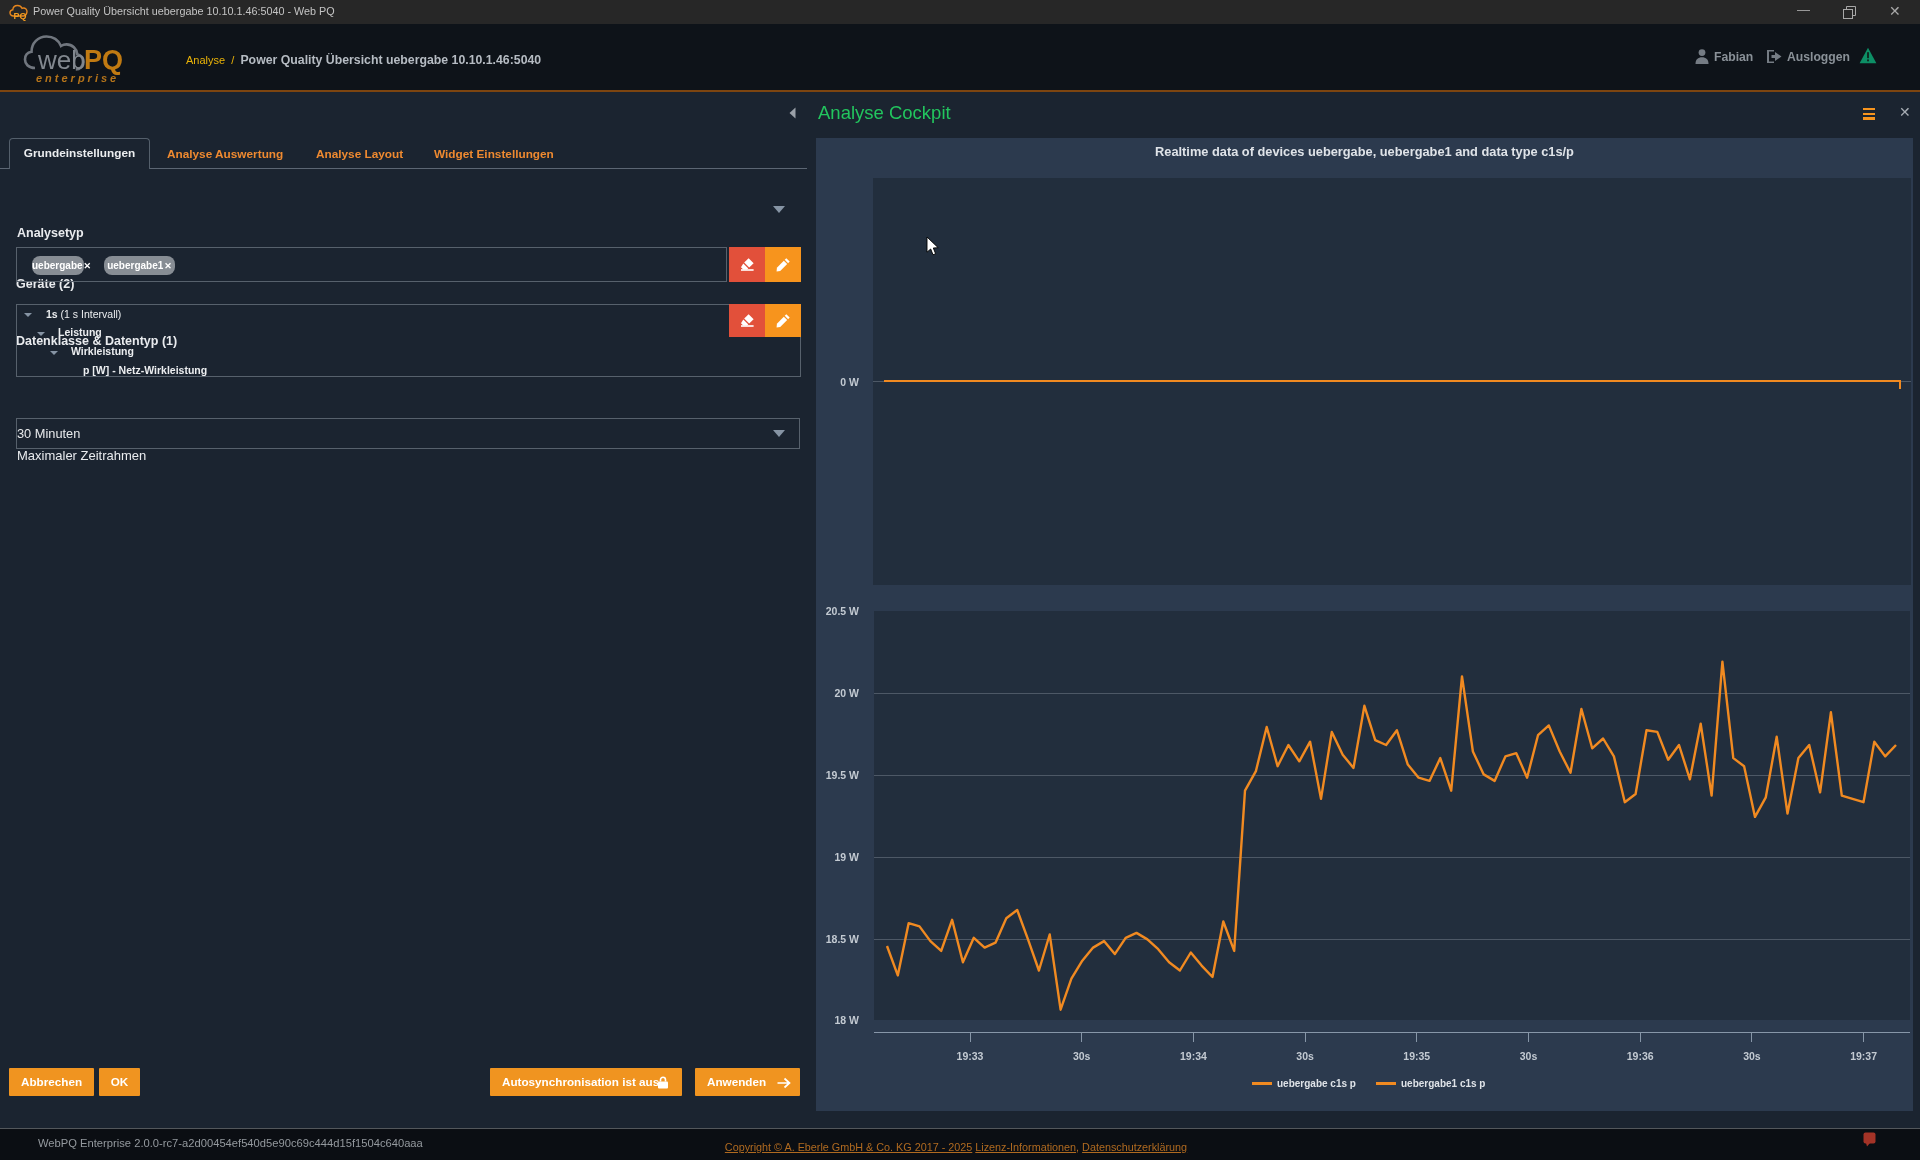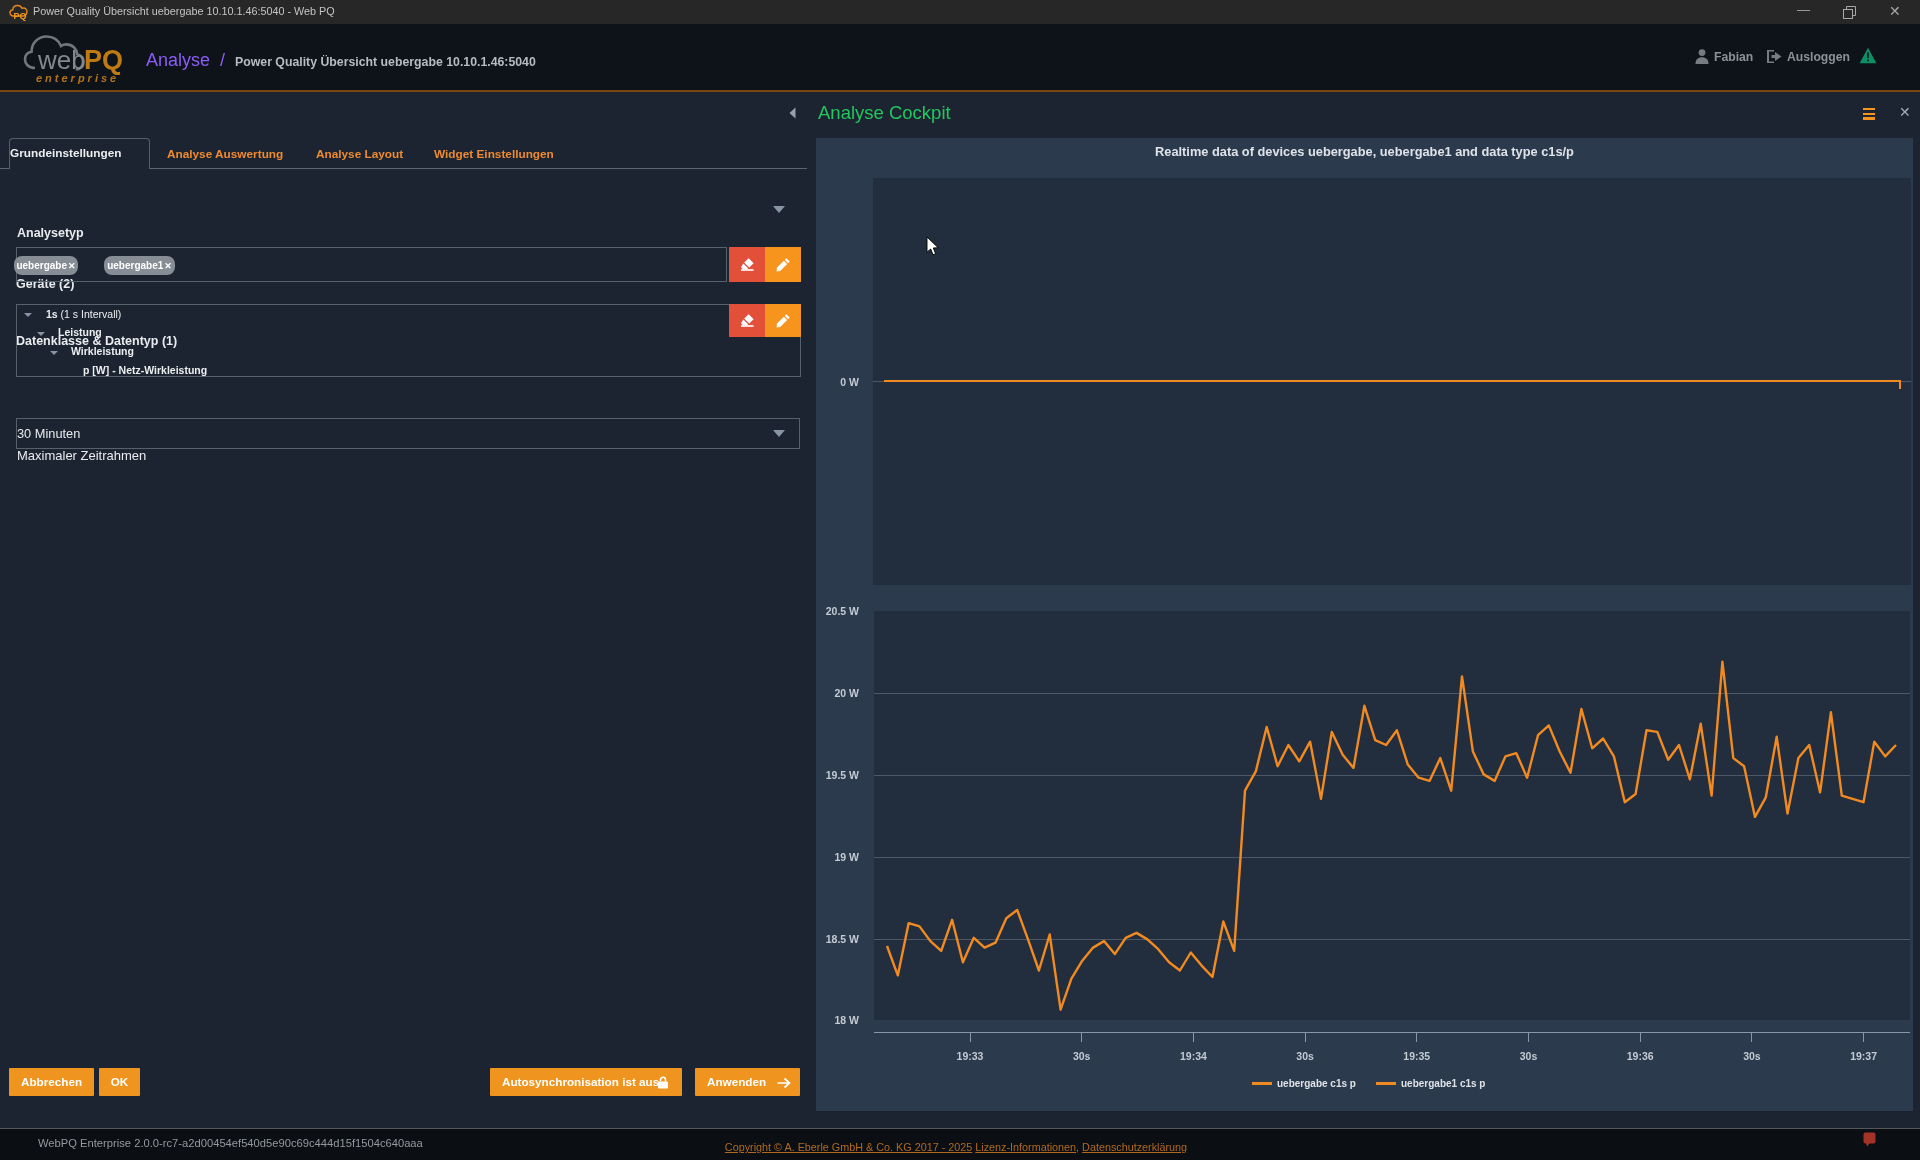--- a/index.html
+++ b/index.html
@@ -7,27 +7,27 @@
     font-family:"Liberation Sans", sans-serif; }
   .abs { position:absolute; }
   #stage { position:relative; width:1920px; height:1160px; }
   
   #titlebar { left:0; top:0; width:1920px; height:24px; background:#272727; color:#c9c9c9; }
   #titletext { left:33px; top:5px; font-size:10.8px; color:#c4c4c4; }
   .winbtn { color:#a8a8a8; font-size:13px; top:4px; }
   
   #header { left:0; top:24px; width:1920px; height:66px; background:#0e1319; }
   #hline { left:0; top:90px; width:1920px; height:2px; background:#7d4510; }
-  .crumb1 { color:#8b5cf6; font-size:18px; }
+  .crumb1 { color:#eab308; font-size:11px;margin-left:40px; }
   .crumb2 { color:#b6bcc3; font-size:12.3px; font-weight:700; }
   
   .tablbl { font-size:11.8px; font-weight:700; color:#ef8a30; top:147px; }
   #activetab { left:9px; top:138px; width:141px; height:31px; border:1px solid #545f6b;
     border-bottom:none; border-radius:4px 4px 0 0; background:#1b2430; z-index:3;
-    color:#eceef0; font-size:11.8px; font-weight:700; text-align:left; line-height:29px;}
+    color:#eceef0; font-size:11.8px; font-weight:700; text-align:center; line-height:29px;}
   #tabline { left:0; top:168px; width:807px; height:1px; background:#5c6673; z-index:2;}
   .lbl { color:#e9ebee; font-size:12.5px; font-weight:700;margin-top:47px; }
   .selbox { border:1px solid #57616c; color:#e8eaec; font-size:12.8px; }
   .caret { width:0; height:0; border-left:6px solid transparent; border-right:6px solid transparent;
            border-top:7px solid #8694a4; }
   .chip { background:#878d94; border-radius:8px; color:#fff; font-size:10px; font-weight:700;
           height:19px; line-height:19px; text-align:center; white-space:nowrap; }
   .chx { font-size:9px; margin-left:1px; }
   .btn-red { background:#e2503a; }
   .btn-org { background:#f7941d; }
@@ -95,21 +95,21 @@
   <div class="abs" id="activetab"><span id="m_tab1">Grundeinstellungen</span></div>
   <div class="abs tablbl" style="left:167px"><span id="m_tab2">Analyse Auswertung</span></div>
   <div class="abs tablbl" style="left:316px"><span id="m_tab3">Analyse Layout</span></div>
   <div class="abs tablbl" style="left:434px"><span id="m_tab4">Widget Einstellungen</span></div>
 
   <div class="abs lbl" style="left:17px;top:179px"><span id="m_analysetyp">Analysetyp</span></div>
   <div class="abs caret" style="left:773px;top:206px"></div>
 
   <div class="abs lbl" style="left:16px;top:230px"><span id="m_geraete">Geräte (2)</span></div>
   <div class="abs selbox" style="left:16px;top:247px;width:711px;height:35px"></div>
-  <div class="abs chip" style="left:14px;top:256px;width:64px">uebergabe<span class="chx">✕</span></div>
+  <div class="abs chip" style="left:32px;top:256px;width:52px">uebergabe<span class="chx">✕</span></div>
   <div class="abs chip" style="left:104px;top:256px;width:71px">uebergabe1<span class="chx">✕</span></div>
   <div class="abs btn-red" style="left:729px;top:247px;width:36px;height:35px"></div>
   <svg class="abs" style="left:740px;top:257px" width="15" height="15" viewBox="0 0 15 15">
     <path d="M8.6 1.2 L13.6 6.2 L9.2 10.6 L4.2 5.6 Z" fill="#fff"></path>
     <path d="M3.3 6.5 L8.3 11.5 L6.8 12.4 H3.2 L1 10.2 Z" fill="#fff"></path>
     <rect x="1" y="12.2" width="12.6" height="1.6" fill="#fff"></rect>
   </svg>
   <div class="abs btn-org" style="left:765px;top:247px;width:36px;height:35px"></div>
   <svg class="abs" style="left:776px;top:257px" width="15" height="15" viewBox="0 0 15 15">
     <path d="M10.3 1.2 L13.7 4.6 L12.1 6.2 L8.7 2.8 Z" fill="#fff"></path>

